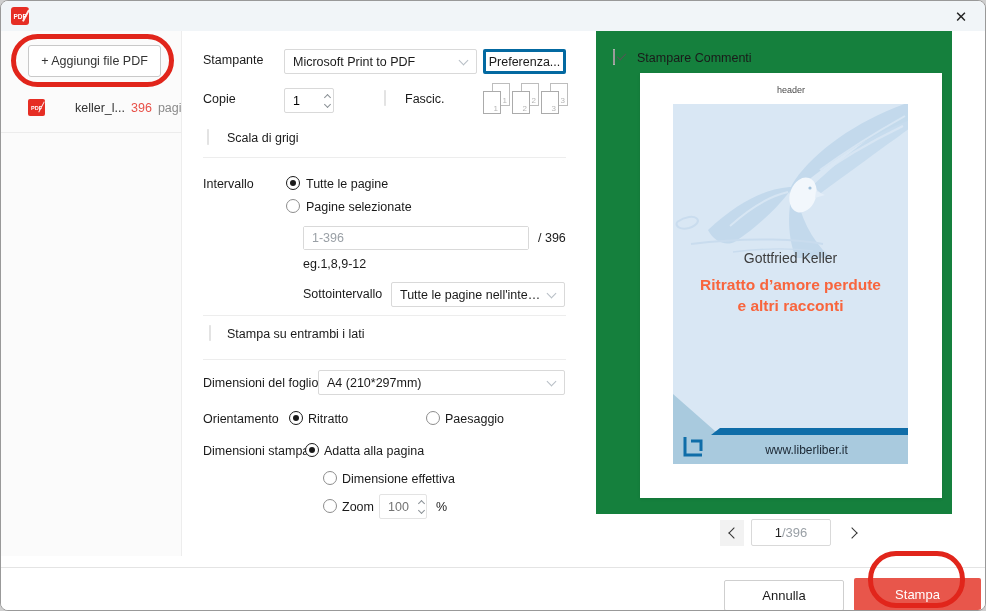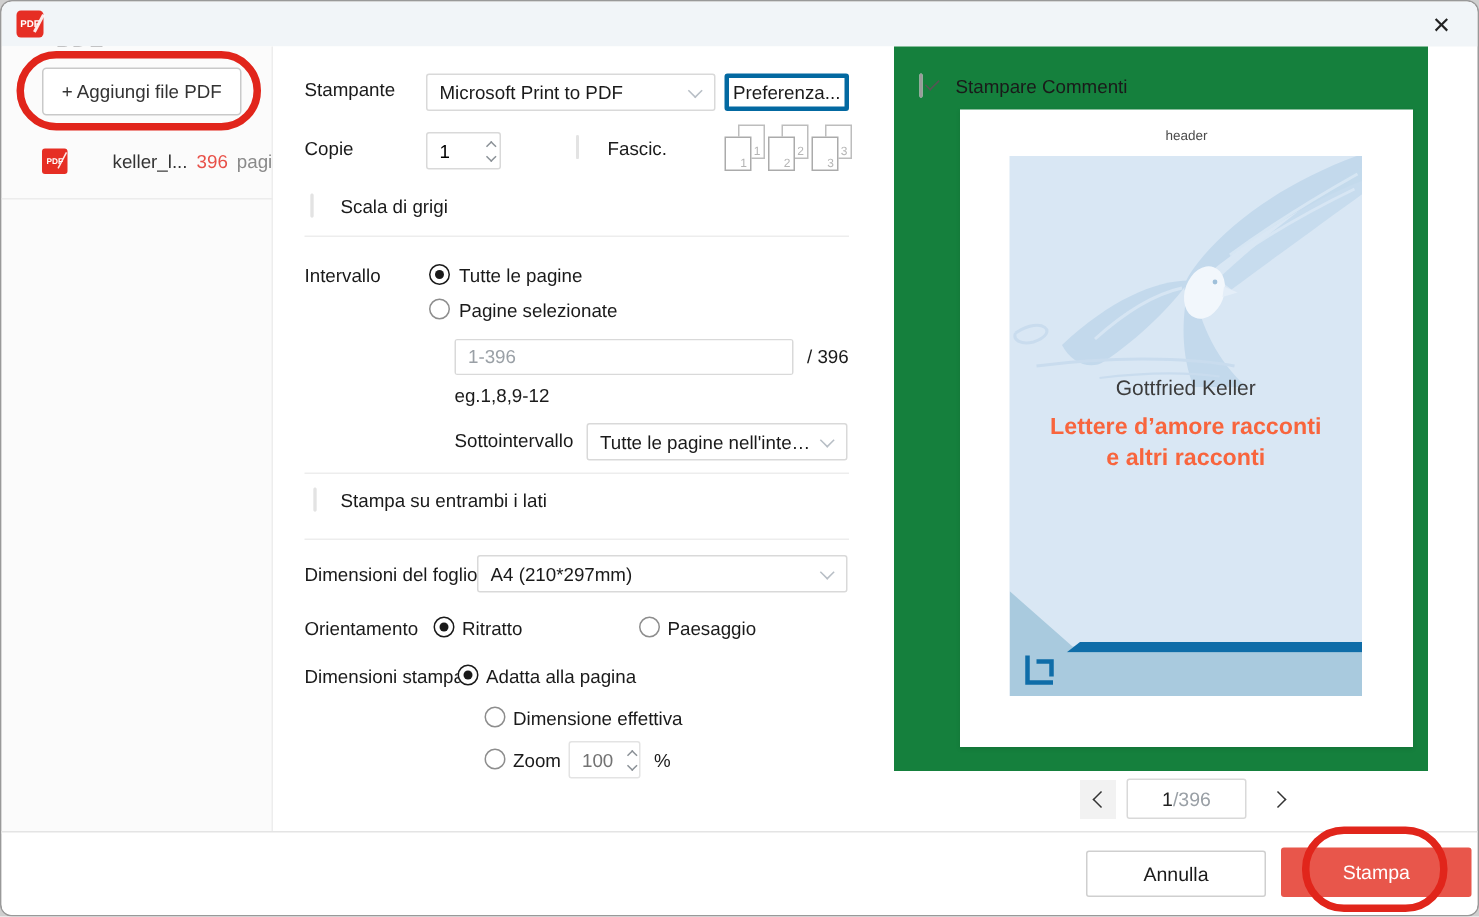--- a/index.html
+++ b/index.html
@@ -89,21 +89,21 @@
     display: flex; align-items: center; justify-content: center; cursor: pointer; }
   .navnext { position: absolute; left: 840px; top: 519px; width: 24px; height: 26px;
     display: flex; align-items: center; justify-content: center; cursor: pointer; }
   .nav-ch { width: 8px; height: 8px; border-right: 1.7px solid #333; border-bottom: 1.7px solid #333; }
   .nav-ch.l { transform: rotate(135deg); margin-left: 3px; } .nav-ch.r { transform: rotate(-45deg); margin-right: 3px; }
   .navinput { position: absolute; left: 750px; top: 518px; width: 80px; height: 27px;
     border: 1px solid #d9d9d9; border-radius: 2px; background: #fff;
     display: flex; align-items: center; justify-content: center; font-size: 13px; cursor: text; }
   .navinput .cur { color: #222; } .navinput .tot { color: #9aa0a6; }
   
-  .footer { position: absolute; left: 0; right: 0; bottom: 0; height: 56px; background: #fff; border-top: 1px solid #e4e4e4; }
+  .footer { position: absolute; left: 0; right: 0; bottom: 0; height: 43px; background: #fff; border-top: 1px solid #e4e4e4; }
   .cancelbtn { position: absolute; left: 723px; top: 12px; width: 120px; height: 31px;
     background: #fff; border: 1px solid #cfcfcf; border-radius: 2px;
     display: flex; align-items: center; justify-content: center; font-size: 13px; cursor: pointer; }
   .printbtn { position: absolute; left: 853px; top: 10px; width: 127px; height: 33px;
     background: #e8564b; border: none; border-radius: 2px; color: #fff;
     display: flex; align-items: center; justify-content: center; font-size: 13px; cursor: pointer; }
   
   .annot { position: absolute; border: 5px solid #e1251b; border-radius: 28px; pointer-events: none; z-index: 50; }
 </style>
 </head>
@@ -266,31 +266,32 @@
 
         <svg style="position:absolute;left:0;top:96px" width="235" height="60" viewBox="0 0 235 60">
           <g stroke="#c9dcee" fill="none" stroke-width="2">
             <path d="M4,22 C22,10 34,22 16,28 C8,30 2,27 4,22"></path>
             <path d="M18,44 C80,36 130,40 150,44"></path>
             <path d="M60,52 C100,47 125,49 140,51" stroke-width="1.4"></path>
           </g>
         </svg>
         <div class="cover-author">Gottfried Keller</div>
         <div class="cover-title">
-          <div>Lettere d’amore racconti</div>
+          <div>Ritratto d’amore perdute</div>
           <div>e altri racconti</div>
         </div>
         <div class="band"></div>
         <div class="stripe"></div>
         <svg style="position:absolute;left:6px;top:328px" width="30" height="30" viewBox="0 0 30 30">
           <g stroke="#0f6da8" stroke-width="3" fill="none">
             <path d="M6,5 L6,23 L23,23"></path>
             <path d="M12,9 L22,9 L22,19"></path>
           </g>
         </svg>
+        <div class="coversite">www.liberliber.it</div>
       </div>
     </div>
   </div>
 
   <div class="navprev">
       <span class="nav-ch l"></span>
     </div>
   <div class="navinput">
     <span class="cur">1</span>
       <span class="tot">/396</span>

